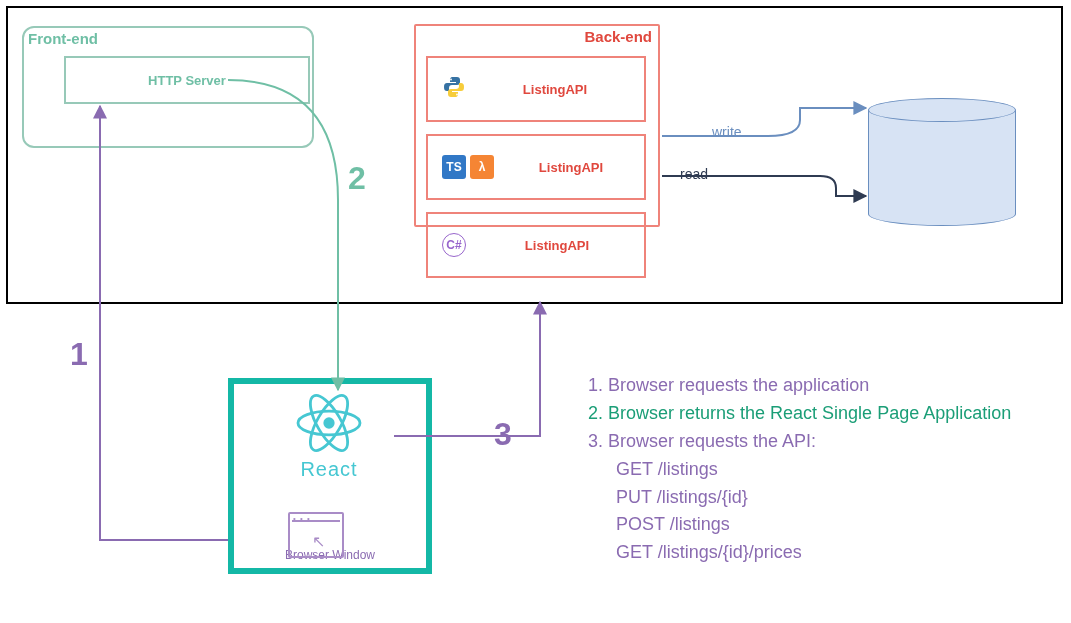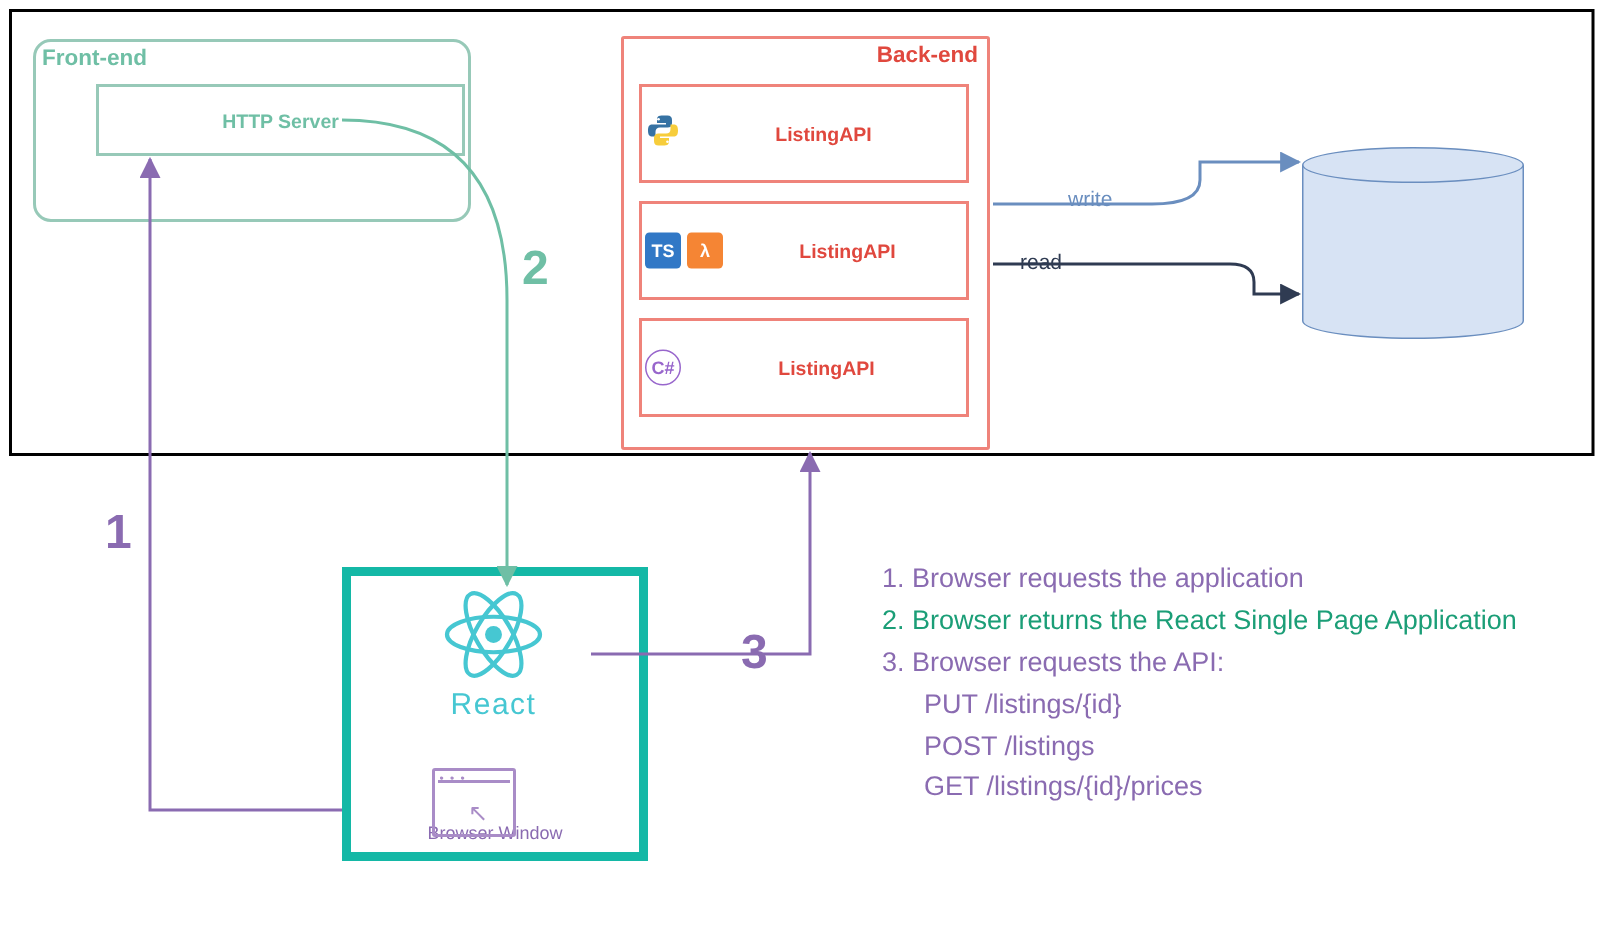--- a/index.html
+++ b/index.html
@@ -33,36 +33,36 @@
     position: absolute;
     left: 38px; top: 56px;
     width: 246px; height: 48px;
     border: 2px solid #97c9b8;
     display: flex; align-items: center; justify-content: center;
     color: #6fbfa5; font-weight: 700; font-size: 13px; margin-left: 26px;
   }
   .backend-box {
     position: absolute;
     left: 414px; top: 24px;
-    width: 246px; height: 276px;
+    width: 246px; height: 203px;
     border: 2px solid #ef837a;
     border-radius: 2px;
     padding-left: 22px;
   }
   .backend-title {
     position: absolute; right: 6px; top: 2px;
     font-weight: 700; font-size: 15px; color: #e0483e;
   }
   .api-box {
     position: absolute;
     left: 426px;
     width: 220px; height: 66px;
     border: 2px solid #ef837a;
     display: flex; align-items: center;
-    padding-left: 2px;
+    padding-left: 14px;
   }
   .api1 { top: 56px; }
   .api2 { top: 134px; }
   .api3 { top: 212px; }
   .api-label {
     flex: 1; text-align: center;
     color: #e0483e; font-weight: 700; font-size: 13px;
   }
   .icon-sq {
     width: 24px; height: 24px; border-radius: 3px;
@@ -244,16 +244,17 @@
 <div class="step-num step2">2</div>
 <div class="step-num step3">3</div>
 
 <div class="edge-label lbl-write">write</div>
 <div class="edge-label lbl-read">read</div>
 
 <div class="legend">
   <div class="l1">1. Browser requests the application</div>
   <div class="l2">2. Browser returns the React Single Page Application</div>
   <div class="l3">3. Browser requests the API:</div>
+  <div class="sub">GET /listings</div>
   <div class="sub">PUT /listings/{id}</div>
   <div class="sub">POST /listings</div>
   <div class="sub">GET /listings/{id}/prices</div>
 </div>
 
 </body></html>

